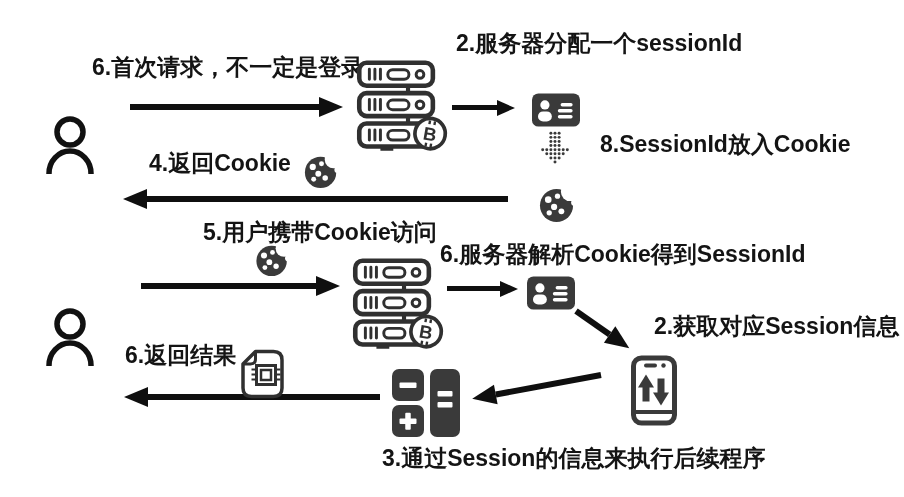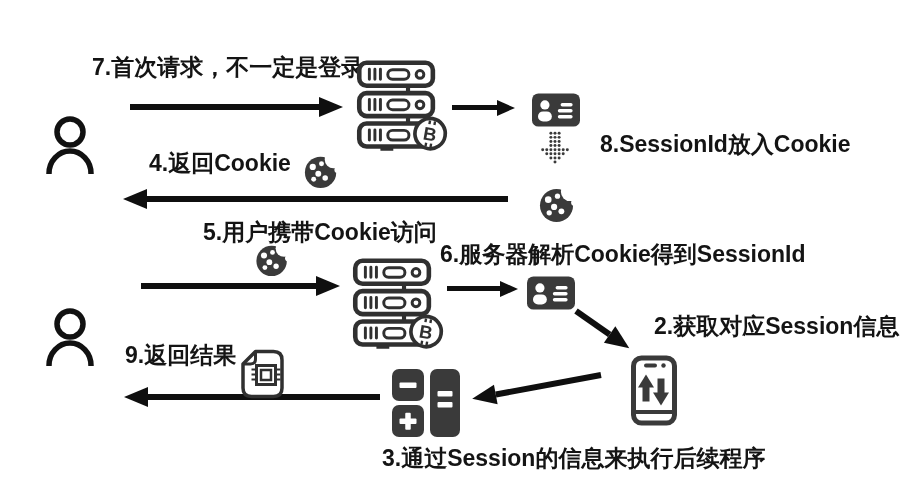--- a/index.html
+++ b/index.html
@@ -13,28 +13,29 @@
   .arrow.sm{height:5px;}
   .arrow.sm::after{border-top-width:8px;border-bottom-width:8px;border-left-width:18px;}
   .icon{position:absolute;}
   svg{display:block;}
 </style>
 </head>
 <body>
 
 <div class="canvas">
 
-  <div class="lbl" style="left:92px;top:54px">7.首次请求，不一定是登录</div>
+  <div class="lbl" style="left:92px;top:54px">6.首次请求，不一定是登录</div>
+  <div class="lbl" style="left:456px;top:30px">2.服务器分配一个sessionId</div>
   <div class="lbl" style="left:600px;top:131px">8.SessionId放入Cookie</div>
   <div class="lbl" style="left:149px;top:150px">4.返回Cookie</div>
   <div class="lbl" style="left:203px;top:219px">5.用户携带Cookie访问</div>
   <div class="lbl" style="left:440px;top:241px">6.服务器解析Cookie得到SessionId</div>
   <div class="lbl" style="left:654px;top:313px">2.获取对应Session信息</div>
   <div class="lbl" style="left:382px;top:445px">3.通过Session的信息来执行后续程序</div>
-  <div class="lbl" style="left:125px;top:342px">9.返回结果</div>
+  <div class="lbl" style="left:125px;top:342px">6.返回结果</div>
 
   <div class="arrow" style="left:130px;top:104px;width:189px"></div>
   <div class="arrow sm" style="left:452px;top:105px;width:45px"></div>
   <div class="arrow" style="left:508px;top:196px;width:361px;transform:rotate(180deg)"></div>
   <div class="arrow" style="left:141px;top:283px;width:175px"></div>
   <div class="arrow sm" style="left:447px;top:286px;width:53px"></div>
   <div class="arrow" style="left:576px;top:308px;width:41px;transform:rotate(34.9deg)"></div>
   <div class="arrow" style="left:601px;top:372px;width:107px;transform:rotate(169.5deg)"></div>
   <div class="arrow" style="left:380px;top:394px;width:232px;transform:rotate(180deg)"></div>
 

